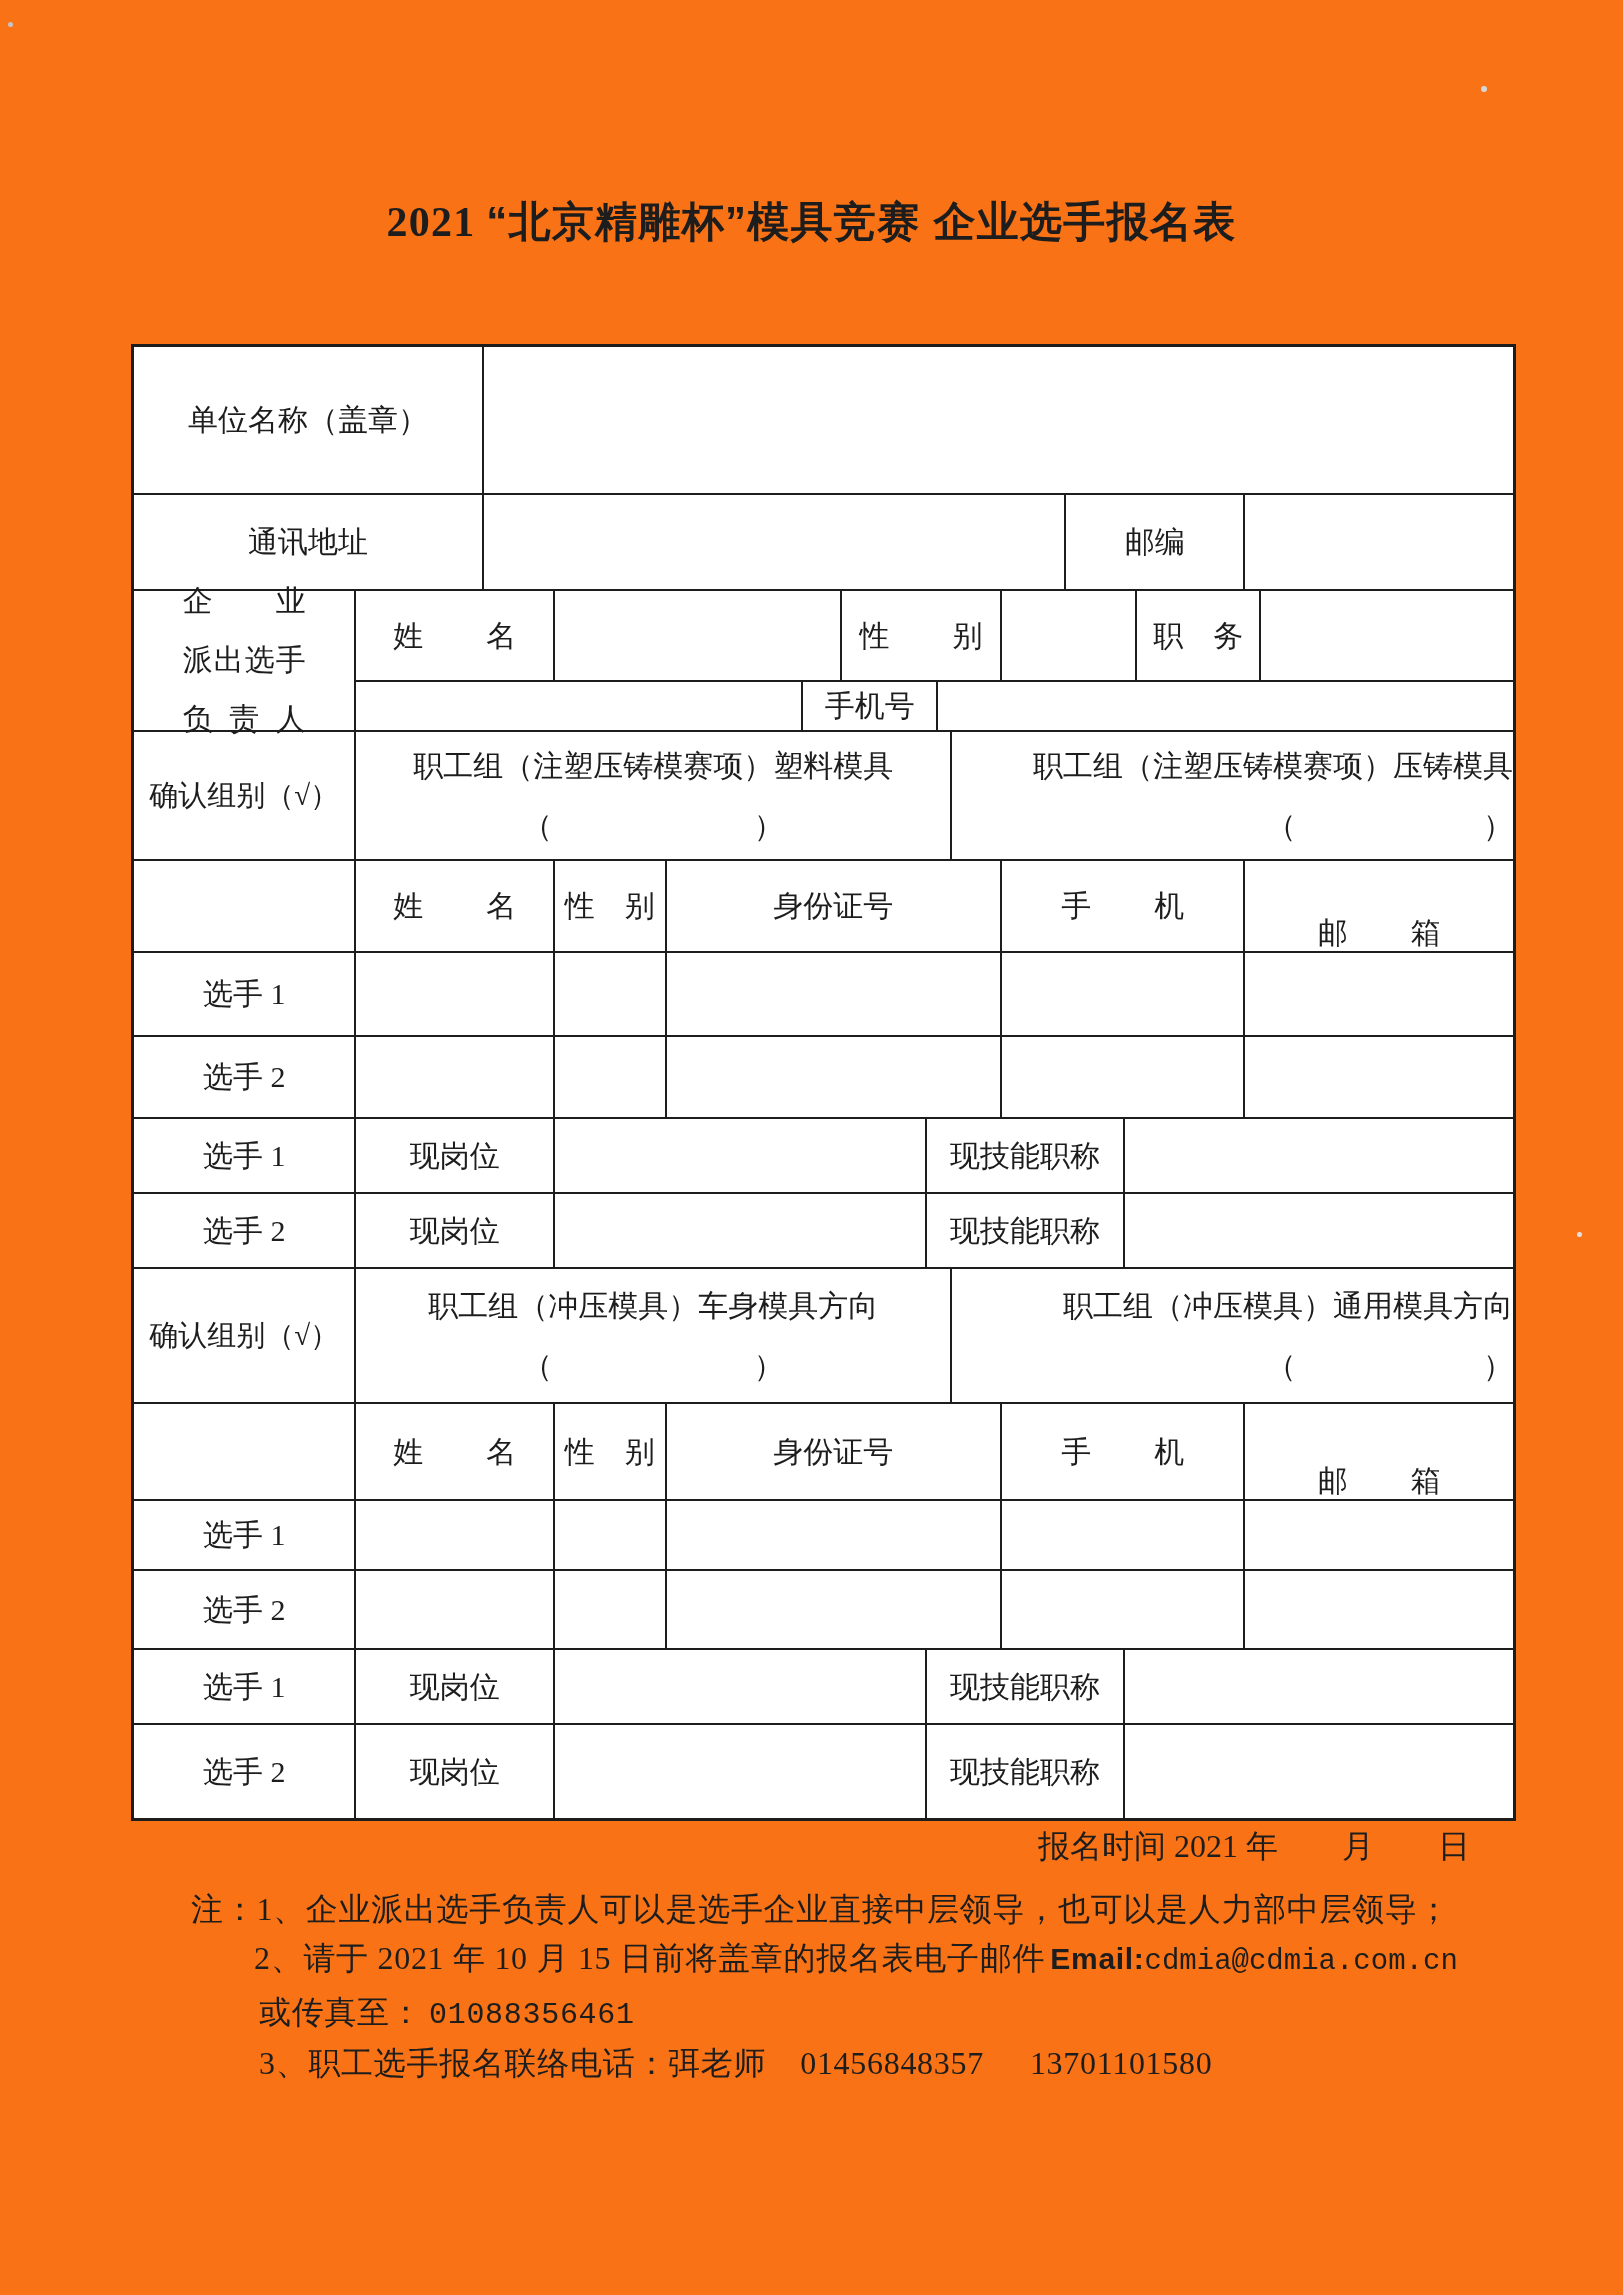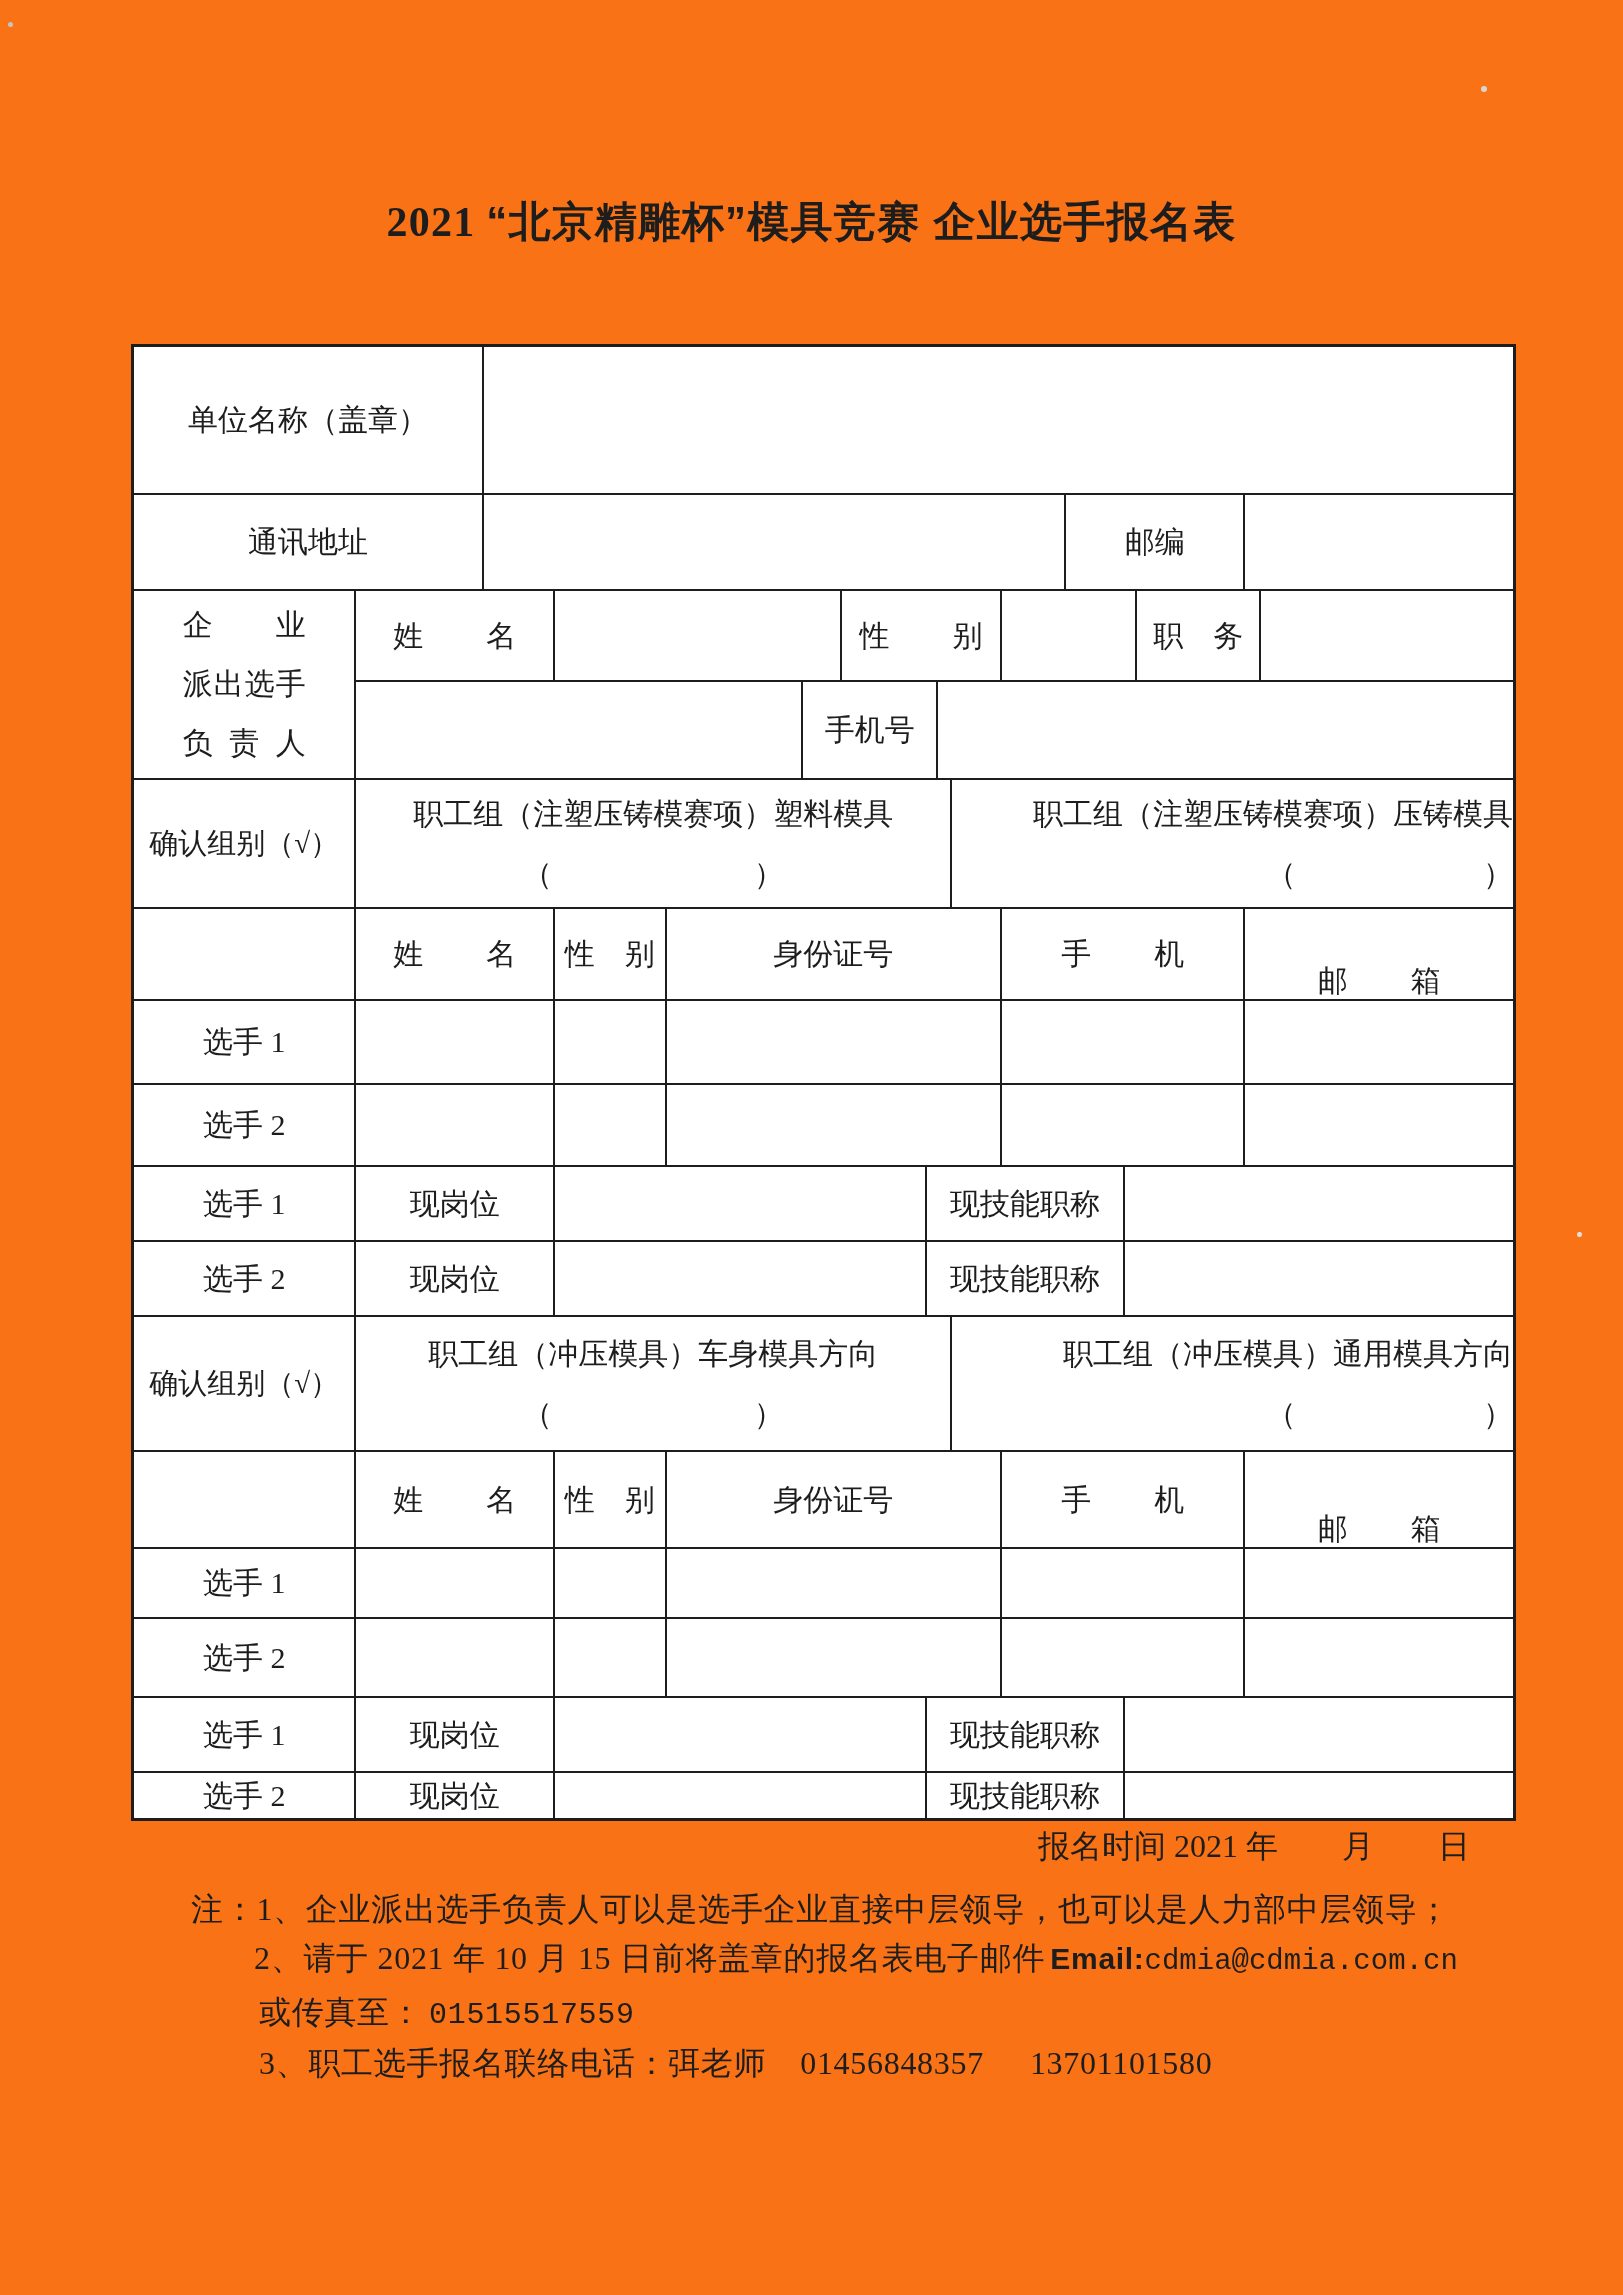--- a/index.html
+++ b/index.html
@@ -123,21 +123,21 @@
       <div class="cell fill"></div>
     </div>
 
     <div class="frow" style="height:96px">
       <div class="cell" style="width:25.38%">通讯地址</div>
       <div class="cell" style="width:42.21%"></div>
       <div class="cell" style="width:13.00%">邮编</div>
       <div class="cell fill"></div>
     </div>
 
-    <div class="rgroup" style="height:189px">
+    <div class="rgroup" style="height:141px">
       <div class="rg-left">
         <span class="j4">企业</span>
         <span class="j4">派出选手</span>
         <span class="j4">负责人</span>
       </div>
       <div class="rg-right">
         <div class="subrow first" style="height:91px">
           <div class="cell" style="width:17.18%">
               <span class="j4">姓名</span>
             </div>
@@ -303,21 +303,21 @@
 
   <div class="note note-1">
     <span>注：</span><span>1、企业派出选手负责人可以是选手企业直接中层领导，也可以是人力部中层领导；</span>
   </div>
 
   <div class="note note-2">
     <span>2、请于 2021 年 10 月 15 日前将盖章的报名表电子邮件</span><span class="email-label">Email:</span><span class="email-addr">cdmia@cdmia.com.cn</span>
   </div>
 
   <div class="note note-2b">
-    <span>或传真至：</span><span class="fax-num">01515517559</span>
+    <span>或传真至：</span><span class="fax-num">01088356461</span>
   </div>
 
   <div class="note note-3">
     <span>3、职工选手报名联络电话：弭老师</span><span class="ph1">01456848357</span><span class="ph2">13701101580</span>
   </div>
 
   <div class="speck s1"></div>
   <div class="speck s2"></div>
   <div class="speck s3"></div>
 

